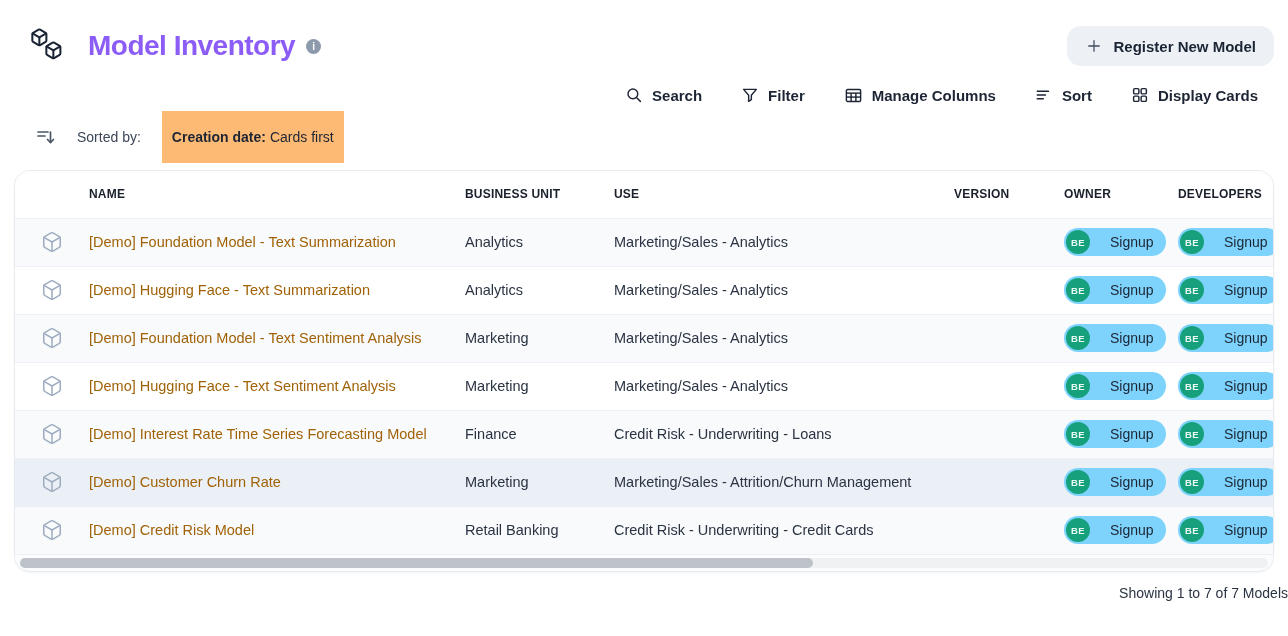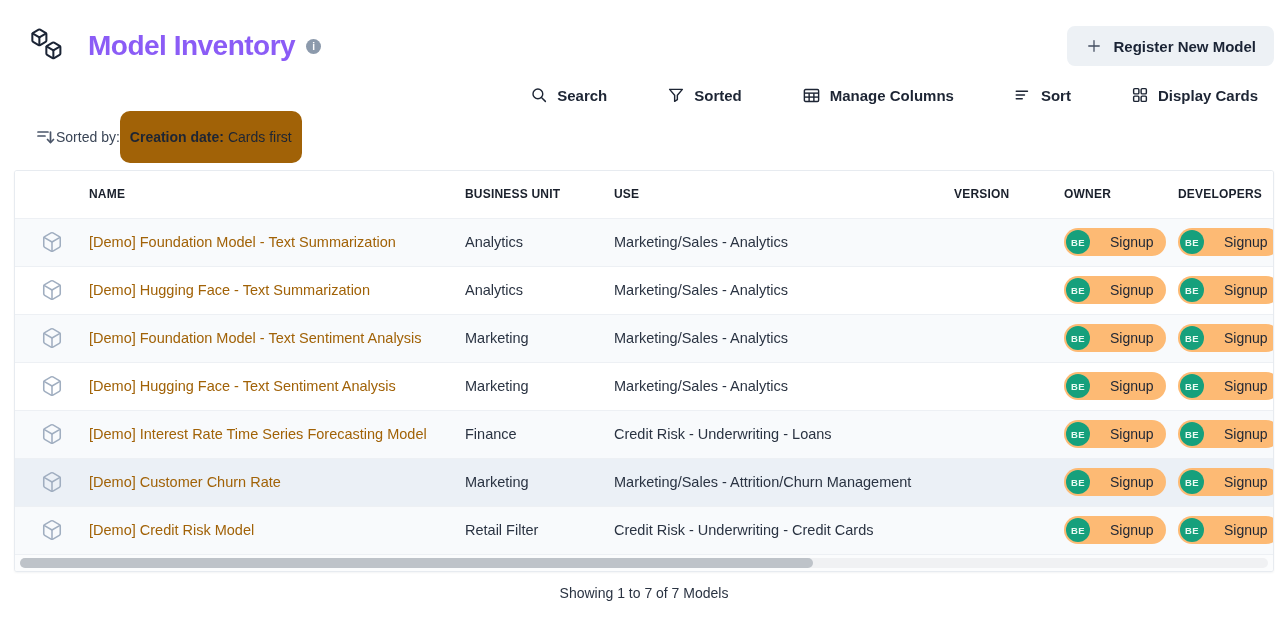--- a/index.html
+++ b/index.html
@@ -13,68 +13,68 @@
   
   .topbar { display:flex; align-items:center; justify-content:space-between;
             margin:24px 14px 0 28px; height:44px; }
   .title-group { display:flex; align-items:center; }
   .logo { width:40px; height:40px; margin-right:20px; }
   h1.page-title { font-size:28px; font-weight:700; margin:0; color:#8b5cf6; letter-spacing:-0.5px; }
   .info-dot { width:15px; height:15px; border-radius:50%; background:#8c9aac; color:#ffffff;
               font-size:10px; font-weight:700; display:flex; align-items:center; justify-content:center;
               margin-left:11px; cursor:pointer; }
   .register-btn { display:flex; align-items:center; gap:10px; background:#edf1f5; border:none;
-                  border-radius:8px; height:40px; padding:0 18px; font-size:15px; font-weight:600;
+                  border-radius:14px; height:40px; padding:0 18px; font-size:15px; font-weight:600;
                   color:#1b2435; cursor:pointer; font-family:inherit; }
   .register-btn svg { display:block; }
 
   
-  .toolbar { display:flex; justify-content:flex-end; align-items:center; gap:60px;
+  .toolbar { display:flex; justify-content:flex-end; align-items:center; gap:39px;
              margin:14px 30px 0 0; height:26px; }
   .tool-btn { display:flex; align-items:center; gap:9px; background:none; border:none; padding:0;
               font-size:15px; font-weight:600; color:#1d2534; cursor:pointer; font-family:inherit; }
   .tool-btn svg { display:block; }
 
   
-  .sortbar { display:flex; align-items:center; gap:0; margin:16px 0 0 36px; height:26px;
+  .sortbar { display:flex; align-items:center; gap:21px; margin:16px 0 0 36px; height:26px;
              font-size:14px; color:#3a4556; }
-  .sort-badge { background:#a16207; border-radius:10px; padding:18px 10px; font-size:14px;
+  .sort-badge { background:#fdba74; border-radius:0; padding:18px 10px; font-size:14px;
                 color:#1d2534; display:inline-flex; gap:4px; }
   .sort-badge b { font-weight:700; }
 
   
-  .card { margin:20px 14px 0; border:1px solid #e7ebf0; border-radius:3px; overflow:hidden;
+  .card { margin:20px 14px 0; border:1px solid #e7ebf0; border-radius:16px; overflow:hidden;
           box-shadow:0 1px 2px rgba(22,32,52,0.05); background:#fff; }
   table { width:100%; border-collapse:collapse; table-layout:fixed; }
   thead th { height:47px; text-align:left; font-size:12px; font-weight:700; color:#1a202c;
              letter-spacing:0.2px; background:#ffffff; padding:0 6px 0 0; white-space:nowrap; }
   tbody td { height:48px; font-size:14.5px; color:#2a3342; border-top:1px solid #edf0f4;
              padding:0 6px 0 0; white-space:nowrap; overflow:hidden; }
   tr.stripe td { background:#f8fafc; }
   tr.plain  td { background:#ffffff; }
   tr.hilite td { background:#ebf0f6; }
   td.c-icon, th.c-icon { text-align:center; padding:0; }
   td.c-icon svg { vertical-align:middle; }
   .model-name { font-weight:400; color:#a16207; }
-  .pill { display:inline-flex; align-items:center; gap:8px; background:#fdba74; border-radius:999px;
+  .pill { display:inline-flex; align-items:center; gap:8px; background:#7dd3fc; border-radius:999px;
           padding:2px 12px 2px 2px; cursor:pointer; }
   .avatar { width:24px; height:24px; border-radius:50%; background:#16a07c; color:#eafaf3;
             font-size:9.5px; font-weight:700; display:flex; align-items:center; justify-content:center;
             letter-spacing:0.3px; }
   .pill-label { font-size:14px; color:#1d2534;margin-left:12px; }
 
   
   .hscroll { position:relative; height:17px; background:#fbfcfd; border-top:1px solid #edf0f4; }
   .hscroll .track { position:absolute; left:5px; right:5px; top:3px; height:10px;
                     background:#f0f1f3; border-radius:6px; }
   .hscroll .thumb { position:absolute; left:5px; top:3px; width:63%; height:10px;
                     background:#bec3c9; border-radius:6px; cursor:pointer; }
 
   
-  .footer { text-align:center; margin-top:13px; font-size:14px; color:#2a3342; }
+  .footer { text-align:right; margin-top:13px; font-size:14px; color:#2a3342; }
 </style>
 </head>
 <body>
 
 <svg width="0" height="0" style="position:absolute">
   <defs>
     <g id="cube-shape" fill="none" stroke-linecap="round" stroke-linejoin="round">
       <path d="M21 16.1V7.9a2 2 0 0 0-1-1.73l-7-4.05a2 2 0 0 0-2 0L4 6.17a2 2 0 0 0-1 1.73v8.2a2 2 0 0 0 1 1.73l7 4.05a2 2 0 0 0 2 0l7-4.05a2 2 0 0 0 1-1.73z"></path>
       <polyline points="3.3 7 12 12 20.7 7"></polyline>
       <line x1="12" y1="21.9" x2="12" y2="12"></line>
@@ -111,21 +111,21 @@
           <circle cx="10.5" cy="10.5" r="6.5"></circle>
             <line x1="15.6" y1="15.6" x2="20.5" y2="20.5"></line>
         </g>
       </svg>
       <span>Search</span>
     </button>
     <button class="tool-btn">
       <svg width="18" height="18" viewBox="0 0 24 24">
         <path d="M3.5 4.5h17l-6.7 7.8v6l-3.6 2.2v-8.2L3.5 4.5z" fill="none" stroke="#1d2534" stroke-width="1.9" stroke-linejoin="round"></path>
       </svg>
-      <span>Sorted</span>
+      <span>Filter</span>
     </button>
     <button class="tool-btn">
       <svg width="19" height="19" viewBox="0 0 24 24">
         <g stroke="#1d2534" stroke-width="1.8" fill="none">
           <rect x="3" y="4.5" width="18" height="15" rx="1.5"></rect>
           <line x1="3" y1="9" x2="21" y2="9"></line>
           <line x1="3" y1="14" x2="21" y2="14"></line>
           <line x1="9" y1="9" x2="9" y2="19.5"></line>
           <line x1="15" y1="9" x2="15" y2="19.5"></line>
         </g>
@@ -301,21 +301,21 @@
                 <span class="avatar">BE</span>
                 <span class="pill-label">Signup</span>
               </span></td>
         </tr>
 
         <tr class="stripe">
           <td class="c-icon"><svg width="22" height="22" viewBox="0 0 24 24">
                 <use href="#cube-shape" stroke="#a0aec0" stroke-width="1.7"></use>
               </svg></td>
           <td><span class="model-name">[Demo] Credit Risk Model</span></td>
-          <td>Retail Filter</td>
+          <td>Retail Banking</td>
           <td>Credit Risk - Underwriting - Credit Cards</td>
           <td></td>
           <td><span class="pill">
                 <span class="avatar">BE</span>
                 <span class="pill-label">Signup</span>
               </span></td>
           <td><span class="pill">
                 <span class="avatar">BE</span>
                 <span class="pill-label">Signup</span>
               </span></td>

